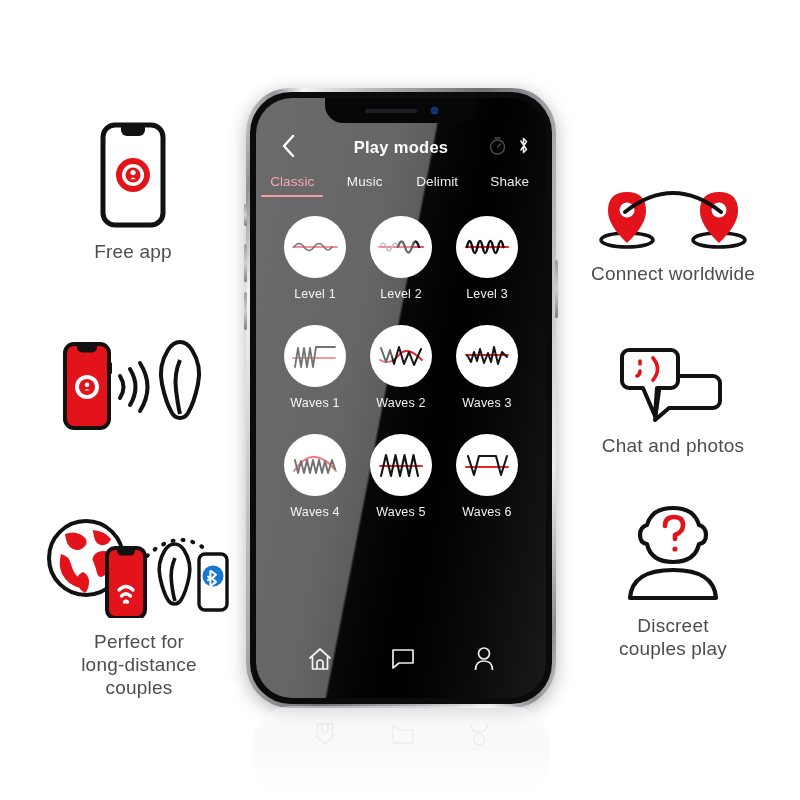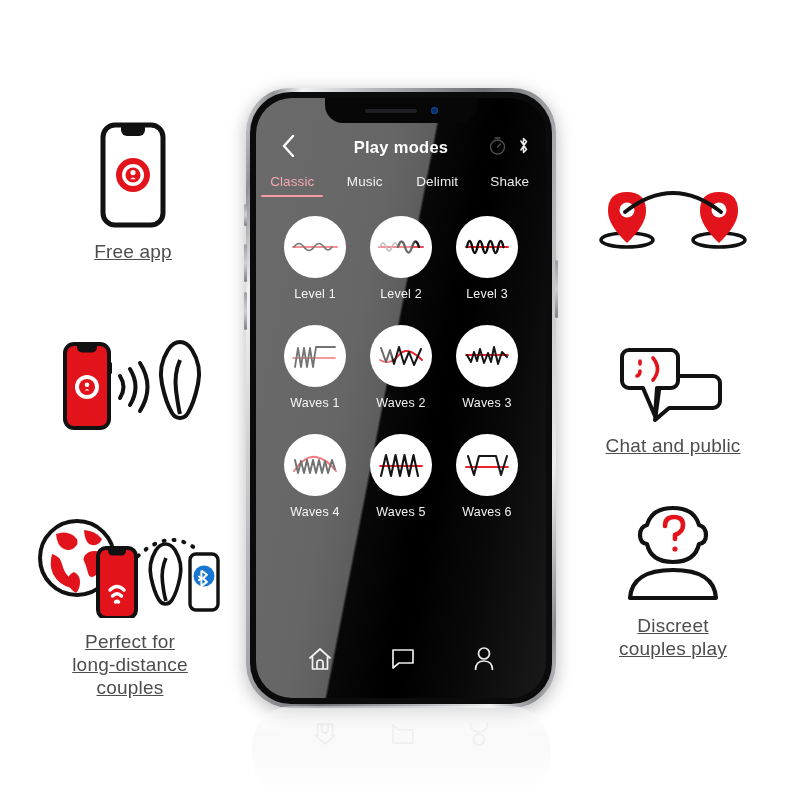--- a/index.html
+++ b/index.html
@@ -23,27 +23,26 @@
     height:110px;
     display:flex;align-items:flex-end;justify-content:center;
   }
   .feat .cap{
     margin-top:12px;
     font-size:19px;
     line-height:1.22;
     color:#4d4d4d;
     letter-spacing:.2px;
     font-weight:400;
-    text-decoration:underline;
   }
 
   
   #feat-free-app{left:28px;top:118px;}
   #feat-control{left:25px;top:322px;}
-  #feat-distance{left:25px;top:508px;}
+  #feat-distance{left:34px;top:508px;}
   
   #feat-connect{left:568px;top:140px;}
   #feat-chat{left:568px;top:312px;}
   #feat-discreet{left:568px;top:492px;}
 
   
   .phone-wrap{
     position:absolute;
     left:246px;top:88px;
     width:310px;height:620px;
@@ -286,35 +285,36 @@
       <svg width="152" height="62" viewBox="0 0 152 62">
         <ellipse cx="30" cy="52" rx="26" ry="7" fill="none" stroke="#111" stroke-width="3.6"></ellipse>
         <ellipse cx="122" cy="52" rx="26" ry="7" fill="none" stroke="#111" stroke-width="3.6"></ellipse>
         <path d="M30 4 q-19 0 -19 19 q0 14 19 32 q19 -18 19 -32 q0 -19 -19 -19z" fill="#E3131B"></path>
         <circle cx="30" cy="22" r="7.5" fill="#fff"></circle>
         <path d="M122 4 q-19 0 -19 19 q0 14 19 32 q19 -18 19 -32 q0 -19 -19 -19z" fill="#E3131B"></path>
         <circle cx="122" cy="22" r="7.5" fill="#fff"></circle>
         <path d="M28 24 q48 -38 96 0" fill="none" stroke="#111" stroke-width="3.8" stroke-linecap="round"></path>
       </svg>
     </div>
+    <div class="cap">Connect worldwide</div>
   </div>
 
   <div class="feat" id="feat-chat">
     <div class="art">
       <svg width="116" height="78" viewBox="0 0 116 78">
         <path d="M46 32 h52 a7 7 0 0 1 7 7 v18 a7 7 0 0 1 -7 7 h-44 l-14 12 z" fill="#fff" stroke="#111" stroke-width="4" stroke-linejoin="round"></path>
         <path d="M14 6 h42 a7 7 0 0 1 7 7 v24 a7 7 0 0 1 -7 7 h-14 l-2 28 l-12 -28 h-14 a7 7 0 0 1 -7 -7 v-24 a7 7 0 0 1 7 -7z" fill="#fff" stroke="#111" stroke-width="4" stroke-linejoin="round"></path>
         <g fill="none" stroke="#E3131B" stroke-width="3.6" stroke-linecap="round">
           <path d="M25 17 v3"></path>
           <path d="M25 27 q0 4 -3 5"></path>
           <path d="M38 14 q9 11 0 22"></path>
         </g>
       </svg>
     </div>
-    <div class="cap">Chat and public</div>
+    <div class="cap">Chat and photos</div>
   </div>
 
   <div class="feat" id="feat-discreet">
     <div class="art">
       <svg width="110" height="98" viewBox="0 0 110 98">
         <path d="M55 4 q-21 0 -26 17 q-7 2 -7 10 q0 8 7 9 q4 18 26 18 q22 0 26 -18 q7 -1 7 -9 q0 -8 -7 -10 q-5 -17 -26 -17z" fill="#fff" stroke="#111" stroke-width="4.2" stroke-linejoin="round"></path>
         <path d="M12 94 q2 -28 43 -28 q41 0 43 28 z" fill="#fff" stroke="#111" stroke-width="4.2" stroke-linejoin="round"></path>
         <g fill="none" stroke="#E3131B" stroke-width="4.6" stroke-linecap="round" stroke-linejoin="round">
           <path d="M47 22 q0 -9 9 -9 q9 0 9 8 q0 7 -8 10 v4"></path>
         </g>

